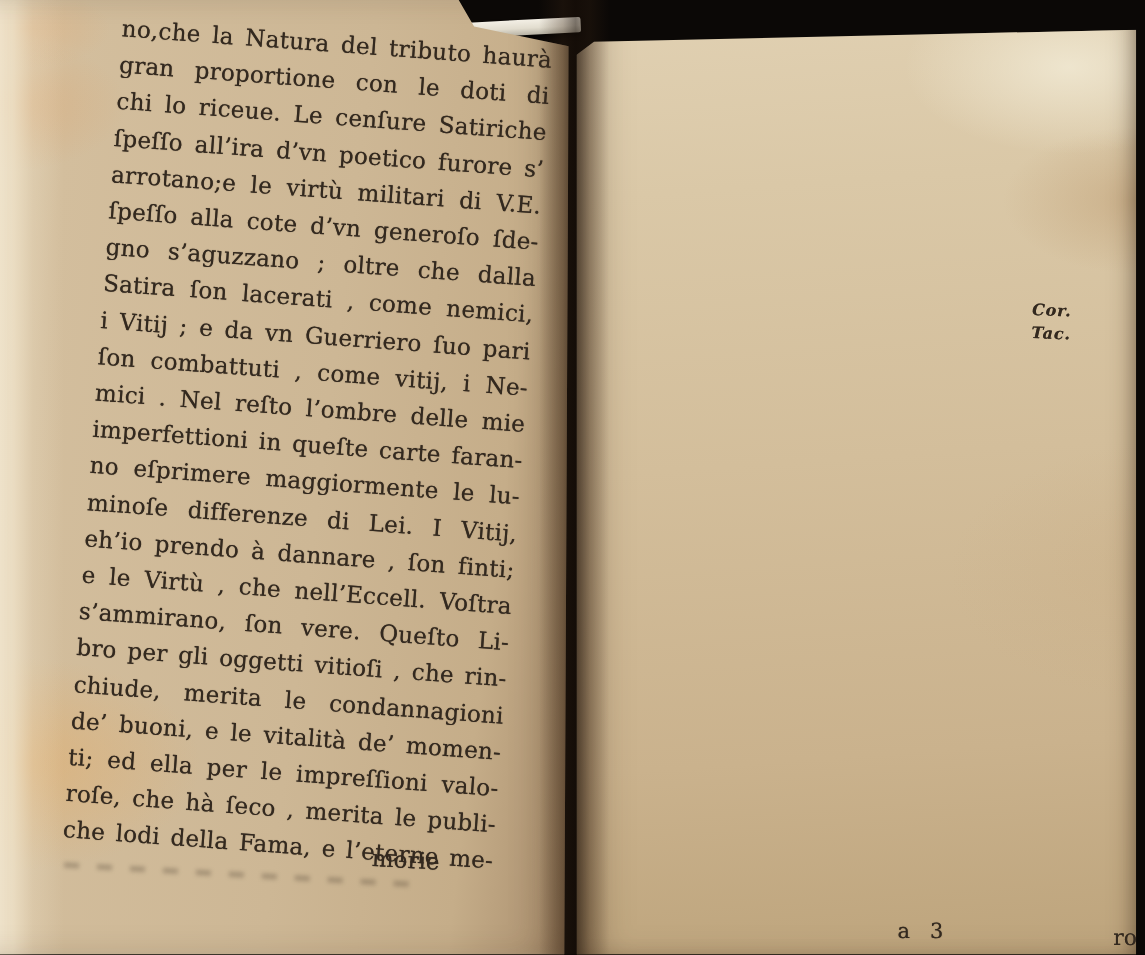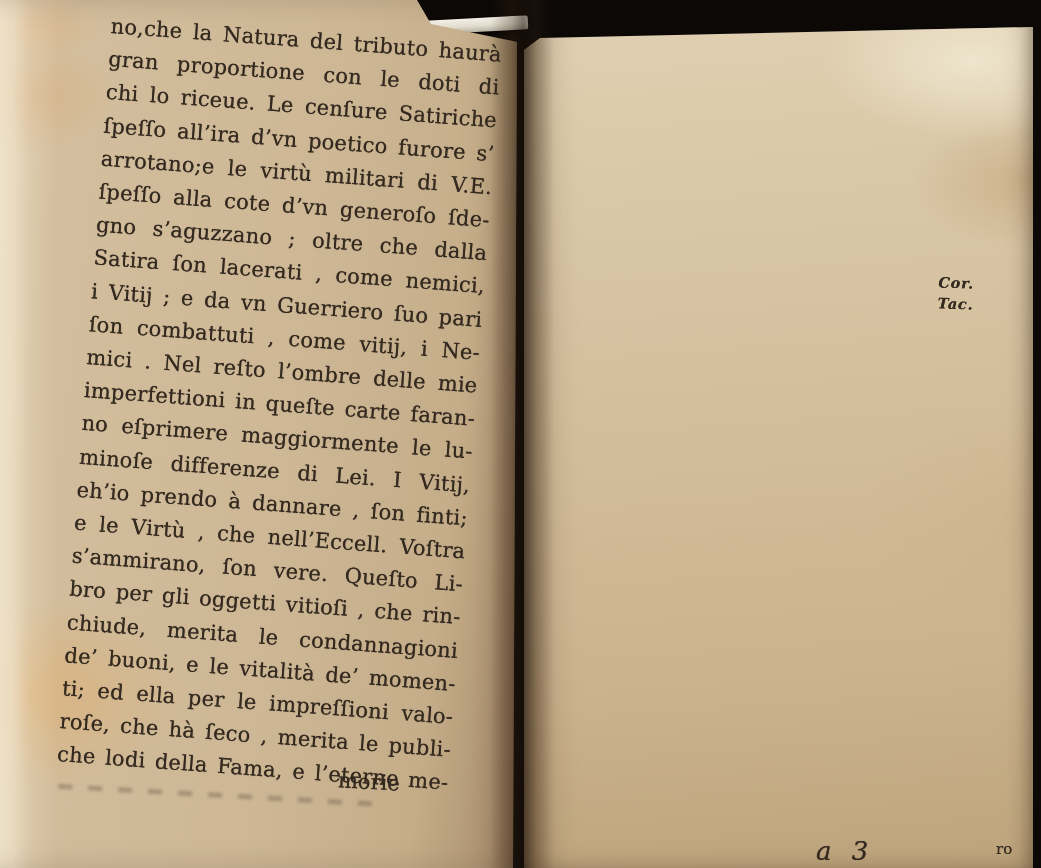--- a/index.html
+++ b/index.html
@@ -73,27 +73,26 @@
     text-shadow:0 0 .7px rgba(46,36,26,.8);
   }
   
   .catch-left{
     position:absolute;left:338px;top:770px;
     font-size:21px;transform:rotate(3deg);
     text-shadow:0 0 .7px rgba(46,36,26,.8);
   }
   .signature{
     position:absolute;left:292px;top:836px;
-    font-size:26px;letter-spacing:6px;
+    font-size:19px;letter-spacing:6px;
     text-shadow:0 0 .7px rgba(46,36,26,.8);
-    font-style:italic;
   }
   .catch-right{
-    position:absolute;left:472px;top:840px;
-    font-size:15px;
+    position:absolute;left:488px;top:840px;
+    font-size:20px;
     text-shadow:0 0 .6px rgba(46,36,26,.7);
   }
   .margin-note{
     position:absolute;left:414px;top:272px;
     font-size:14.5px;line-height:21px;font-style:italic;font-weight:bold;
     letter-spacing:.8px;transform:rotate(2deg);
     text-shadow:0 0 .5px rgba(46,36,26,.7);
   }
   
   .smudge{

